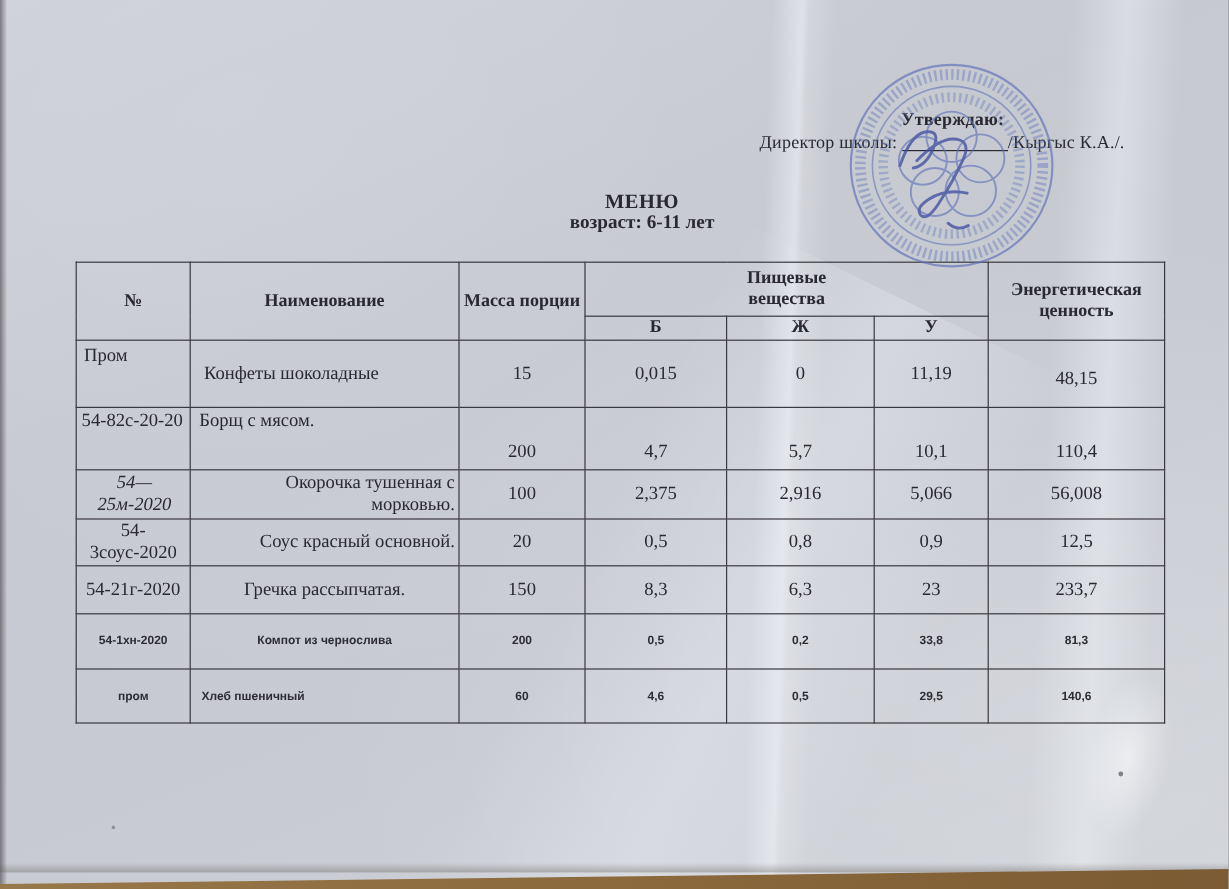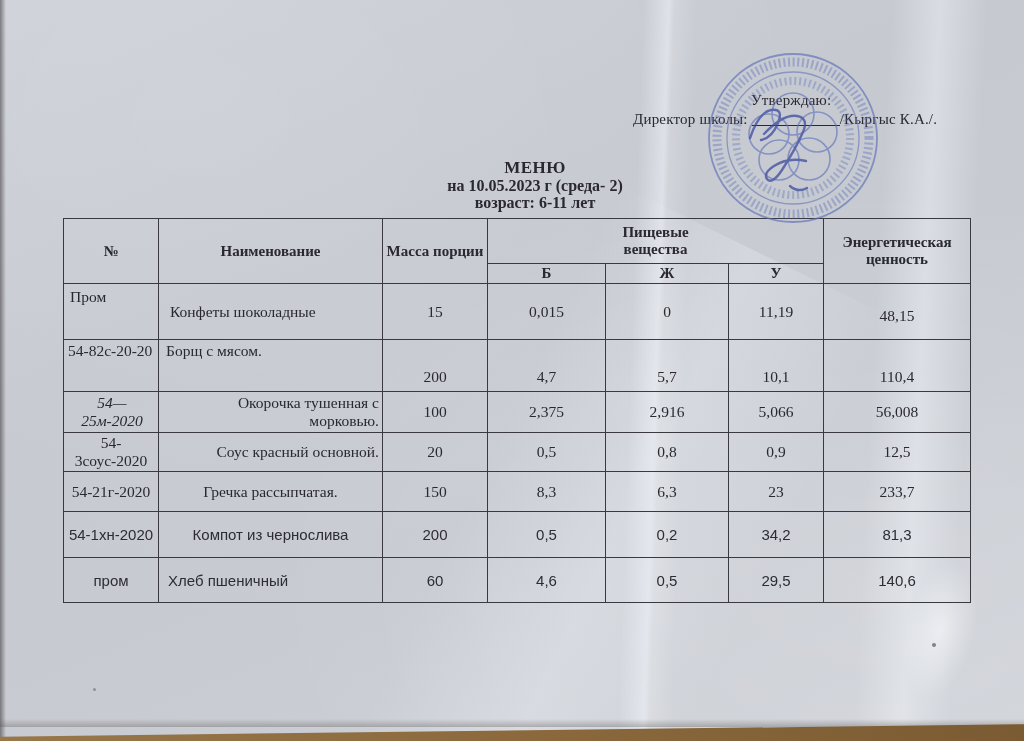--- a/index.html
+++ b/index.html
@@ -27,21 +27,21 @@
     background:linear-gradient(90deg, transparent, rgba(238,242,248,.30), transparent); }
   .glare-3 { left:872px; top:-20px; width:96px; height:800px; transform:rotate(3deg);
     background:linear-gradient(90deg, transparent, rgba(240,243,248,.45) 50%, transparent); }
   .glare-4 { left:905px; bottom:40px; width:70px; height:140px; border-radius:50%;
     background:radial-gradient(ellipse, rgba(252,253,255,.55), transparent 70%); transform:rotate(12deg); }
   .speck-1 { position:absolute; left:932px; top:643px; width:4px; height:4px; border-radius:50%; background:rgba(45,42,45,.55); }
   .speck-2 { position:absolute; left:93px; top:688px; width:3px; height:3px; border-radius:50%; background:rgba(60,58,60,.4); }
 
   
   .approval { position:absolute; left:633px; top:92px; width:310px; font-size:15px; letter-spacing:.2px; z-index:2; }
-  .approve-line { padding-left:118px; margin-bottom:2px; }
+  .approve-line { padding-left:118px; margin-bottom:2px;font-weight:bold; }
   .director-line { display:flex; align-items:center; white-space:nowrap; }
   .sig-line { display:inline-block; width:88px; border-bottom:1.4px solid #2a2830; height:13px; margin:0 0 1px 4px; }
 
   
   .stamp { position:absolute; left:698px; top:46px; z-index:3; opacity:.82; }
 
   
   .titles { position:absolute; left:80px; top:159px; width:910px; text-align:center;
     font-weight:bold; line-height:17.5px; z-index:2; }
   .titles .t1 { font-size:17px; letter-spacing:.5px; }
@@ -59,21 +59,21 @@
   tr.r4 { height:37px; } tr.r5 { height:40px; } tr.r6 { height:46px; } tr.r7 { height:45px; }
   .r1 .c-number { text-align:left; vertical-align:top; padding:4px 0 0 6px; }
   .r1 .c-name  { text-align:left; padding-left:11px; }
   .r2 .c-number, .r2 .c-name { vertical-align:top; text-align:left; padding-top:2px; }
   .r2 .c-number { padding-left:4px; white-space:nowrap; }
   .r2 .c-name { padding-left:7px; }
   .r2 .c-mass, .r2 .c-b, .r2 .c-zh, .r2 .c-u, .r2 .c-energy { vertical-align:bottom; padding-bottom:5px; }
   .r3 .c-number { text-align:center; padding-left:5px;font-style:italic; }
   .r3 .c-name, .r4 .c-name { text-align:right; padding-left:7px; }
   .r7 .c-name { text-align:left; padding-left:9px; }
-  .r6 td, .r7 td { font-family:"Liberation Sans", sans-serif; font-weight:normal; font-size:15px; color:#2e2c33; }
+  .r6 td, .r7 td { font-family:"Liberation Sans", sans-serif; font-weight:bold; font-size:10px; color:#2e2c33; }
   .r1 .c-energy { vertical-align:middle; padding-top:10px;text-align:center; }
 </style>
 </head>
 <body>
 
 <div class="photo">
 
   <div class="edge-left"></div>
   <div class="glare glare-2"></div>
   <div class="glare glare-1"></div>
@@ -107,21 +107,20 @@
     </g>
     <g stroke="#3a4a9e" fill="none" stroke-width="2.4" stroke-linecap="round" opacity="0.9">
       <path d="M52,92 q9,-26 21,-28 q13,-2 7,13 q-6,15 -17,17"></path>
       <path d="M66,88 q19,-20 33,-18 q12,2 6,16 q-8,18 -21,38 q-10,15 -15,9 q-4,-6 7,-13 q14,-9 32,-5"></path>
       <path d="M92,140 q8,7 17,2"></path>
     </g>
   </svg>
 
   <div class="titles">
     <div class="t1">МЕНЮ</div>
-    <div class="t2">на 10.05.2023 г (среда- 2)</div>
     <div class="t3">возраст: 6-11 лет</div>
   </div>
 
   <div class="menu-table-wrap">
     <table>
       <colgroup>
         <col style="width:95px">
           <col style="width:224px">
           <col style="width:105px">
         <col style="width:118px">
@@ -190,21 +189,21 @@
             <td class="c-zh">6,3</td>
             <td class="c-u">23</td>
             <td class="c-energy">233,7</td>
           </tr>
           <tr class="r6">
             <td class="c-number">54-1хн-2020</td>
             <td class="c-name">Компот из чернослива</td>
             <td class="c-mass">200</td>
             <td class="c-b">0,5</td>
             <td class="c-zh">0,2</td>
-            <td class="c-u">34,2</td>
+            <td class="c-u">33,8</td>
             <td class="c-energy">81,3</td>
           </tr>
           <tr class="r7">
             <td class="c-number">пром</td>
             <td class="c-name">Хлеб пшеничный</td>
             <td class="c-mass">60</td>
             <td class="c-b">4,6</td>
             <td class="c-zh">0,5</td>
             <td class="c-u">29,5</td>
             <td class="c-energy">140,6</td>

